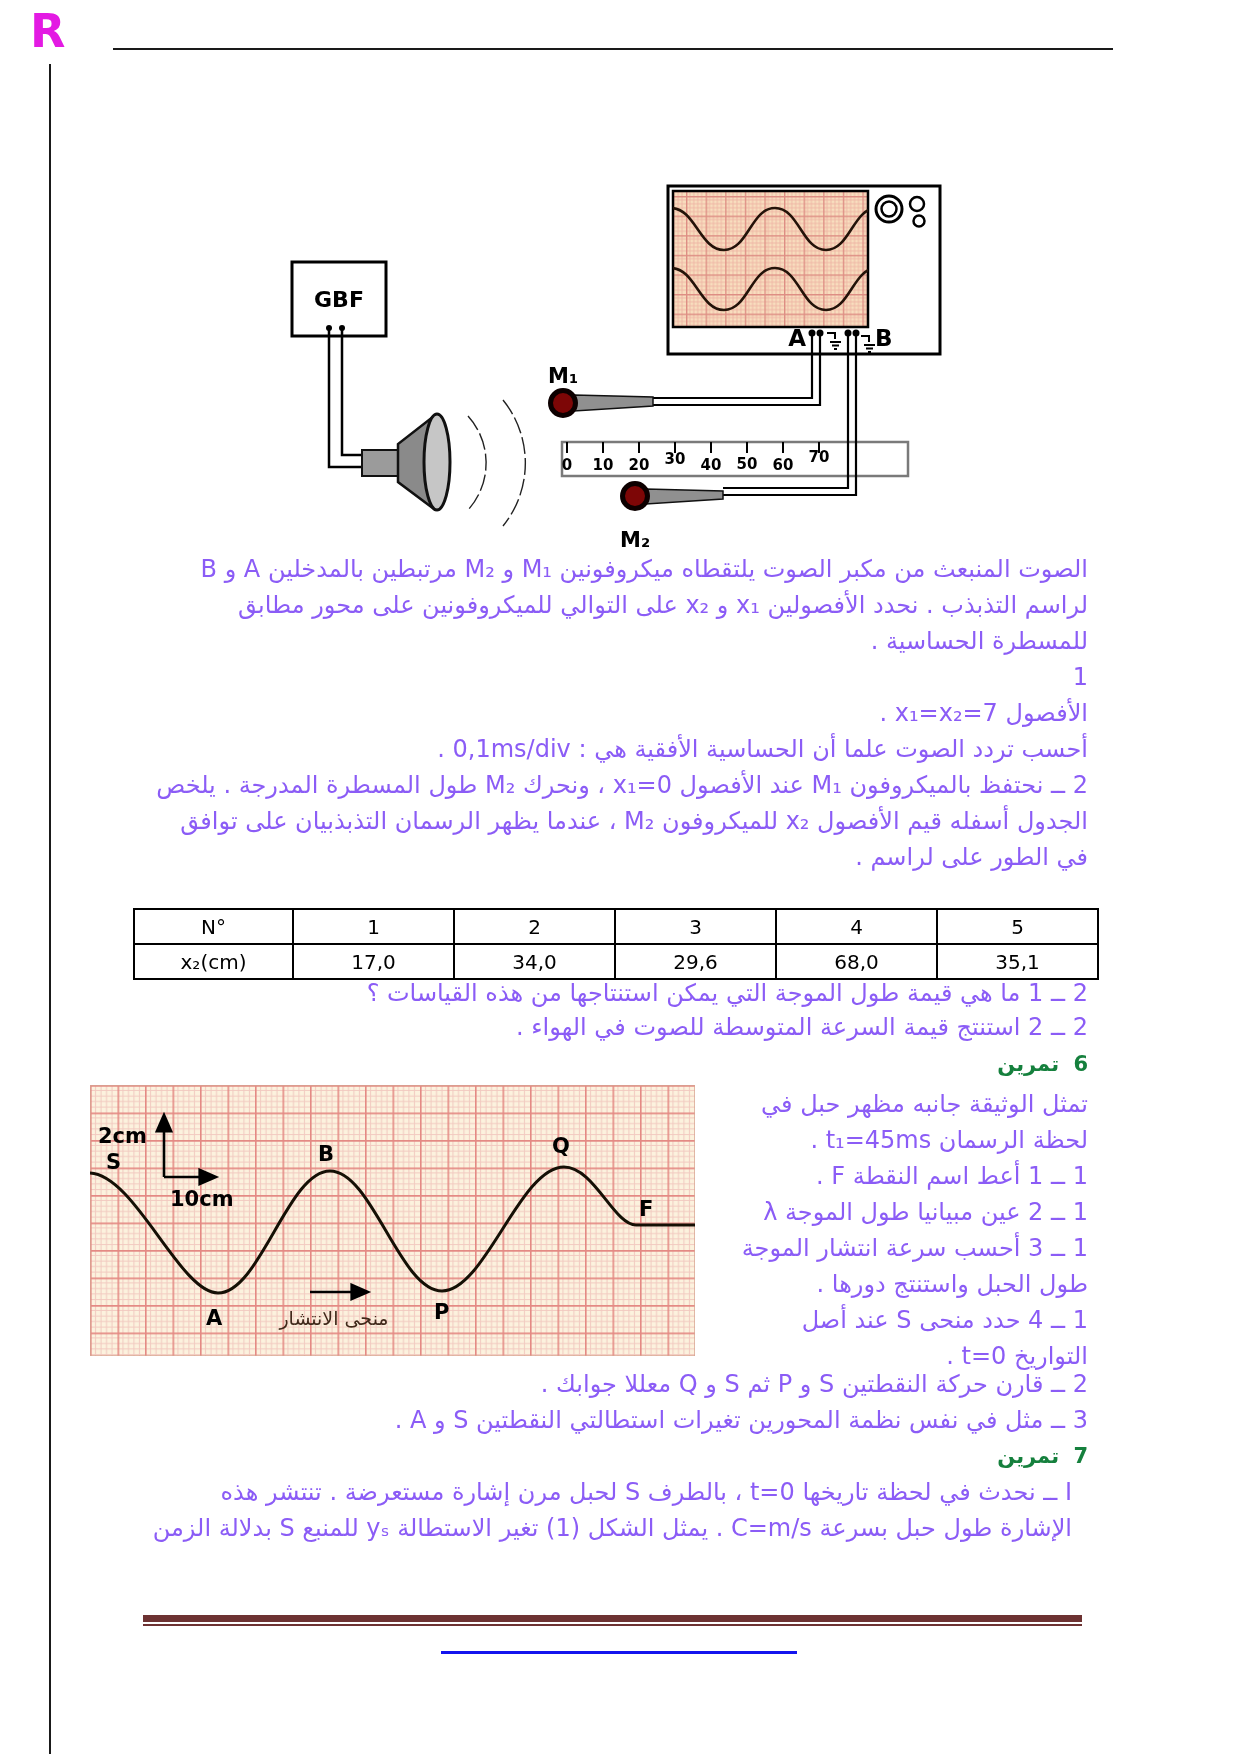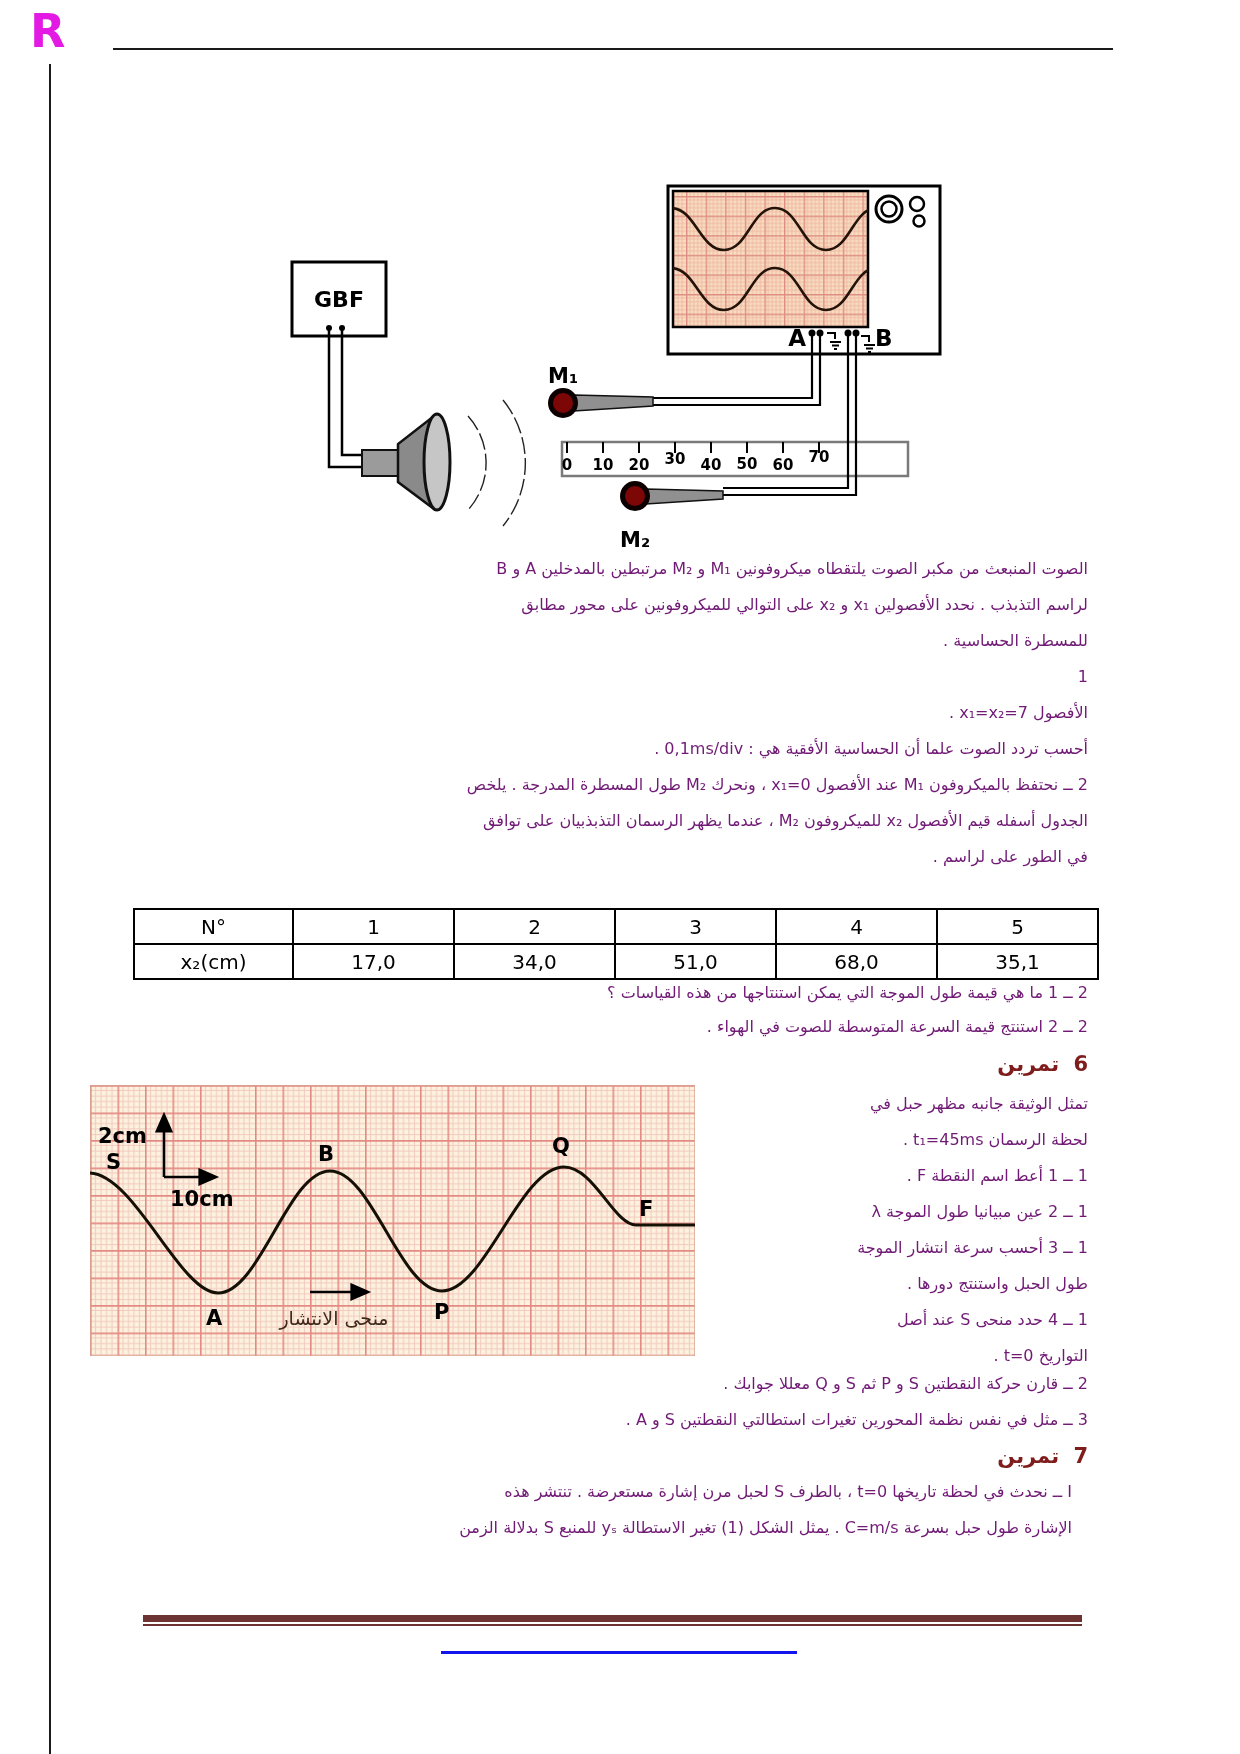--- a/index.html
+++ b/index.html
@@ -2,23 +2,23 @@
 <html lang="ar"><head>
 <meta charset="utf-8">
 <style>
   html,body{margin:0;padding:0;background:#e8e8e8}
   .page{position:relative;width:1240px;height:1754px;background:#ffffff;overflow:hidden;
         font-family:"DejaVu Sans",sans-serif;color:#000}
   .abs{position:absolute}
   .rule{background:#1a1a1a}
   .logo{left:30px;top:4px;font-size:46px;font-weight:bold;color:#e31ae3;
         font-family:"DejaVu Sans",sans-serif}
-  .ar{direction:rtl;font-size:16px;line-height:36px;color:#701a75}
+  .ar{direction:rtl;font-size:24px;line-height:36px;color:#8b5cf6}
   .ar .line{height:36px;white-space:nowrap}
-  .ex-title{direction:rtl;text-align:right;font-size:21px;font-weight:bold;color:#7f1d1d;height:36px;line-height:36px}
+  .ex-title{direction:rtl;text-align:right;font-size:21px;font-weight:bold;color:#15803d;height:36px;line-height:36px}
   .ex-title span{display:inline-block}
   .ex-title .num{margin-left:7px}
   table.mtable{border-collapse:collapse;direction:ltr}
   table.mtable td{border:2px solid #000;height:33px;text-align:center;vertical-align:middle;
         font-size:20px;font-family:"DejaVu Sans",sans-serif;padding:0}
   td.c0{width:157px} td.cn{width:159px}
   .bar-thick{background:#6d3232;height:7px}
   .bar-thin{background:#6d3232;height:2px}
   .bluelink{background:#1414ee;height:3px}
   svg text{font-family:"DejaVu Sans",sans-serif}
@@ -142,21 +142,21 @@
       <td class="cn">1</td>
       <td class="cn">2</td>
       <td class="cn">3</td>
       <td class="cn">4</td>
       <td class="cn">5</td>
     </tr>
     <tr>
       <td class="c0">x₂(cm)</td>
       <td class="cn">17,0</td>
       <td class="cn">34,0</td>
-      <td class="cn">51,0</td>
+      <td class="cn">29,6</td>
       <td class="cn">68,0</td>
       <td class="cn">35,1</td>
     </tr>
   </tbody>
     </table>
 
   <div class="abs ar" style="left:133px;top:976px;width:955px;line-height:34px">
     <div style="height:34px">2 ــ 1 ما هي قيمة طول الموجة التي يمكن استنتاجها من هذه القياسات ؟</div>
     <div style="height:34px">2 ــ 2 استنتج قيمة السرعة المتوسطة للصوت في الهواء .</div>
   </div>

